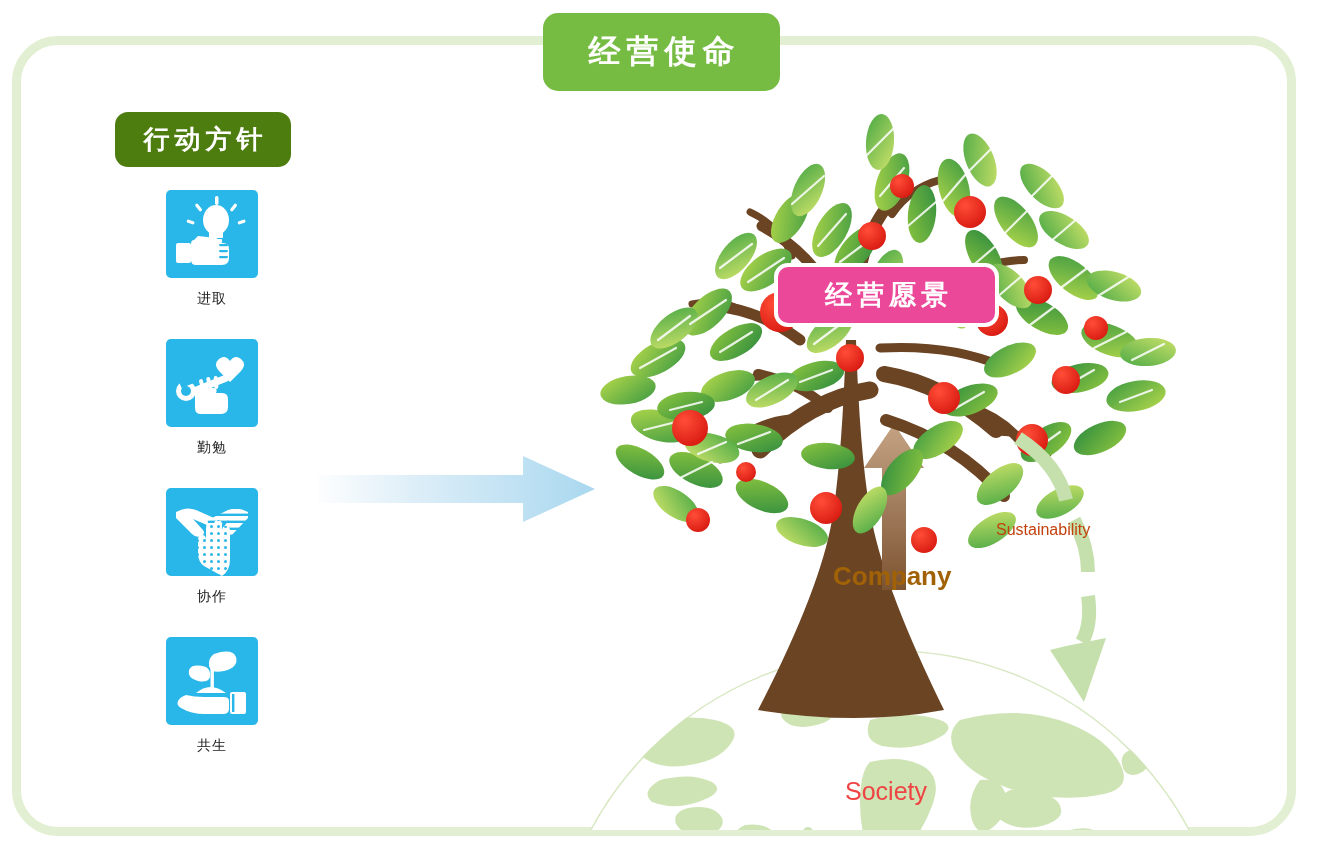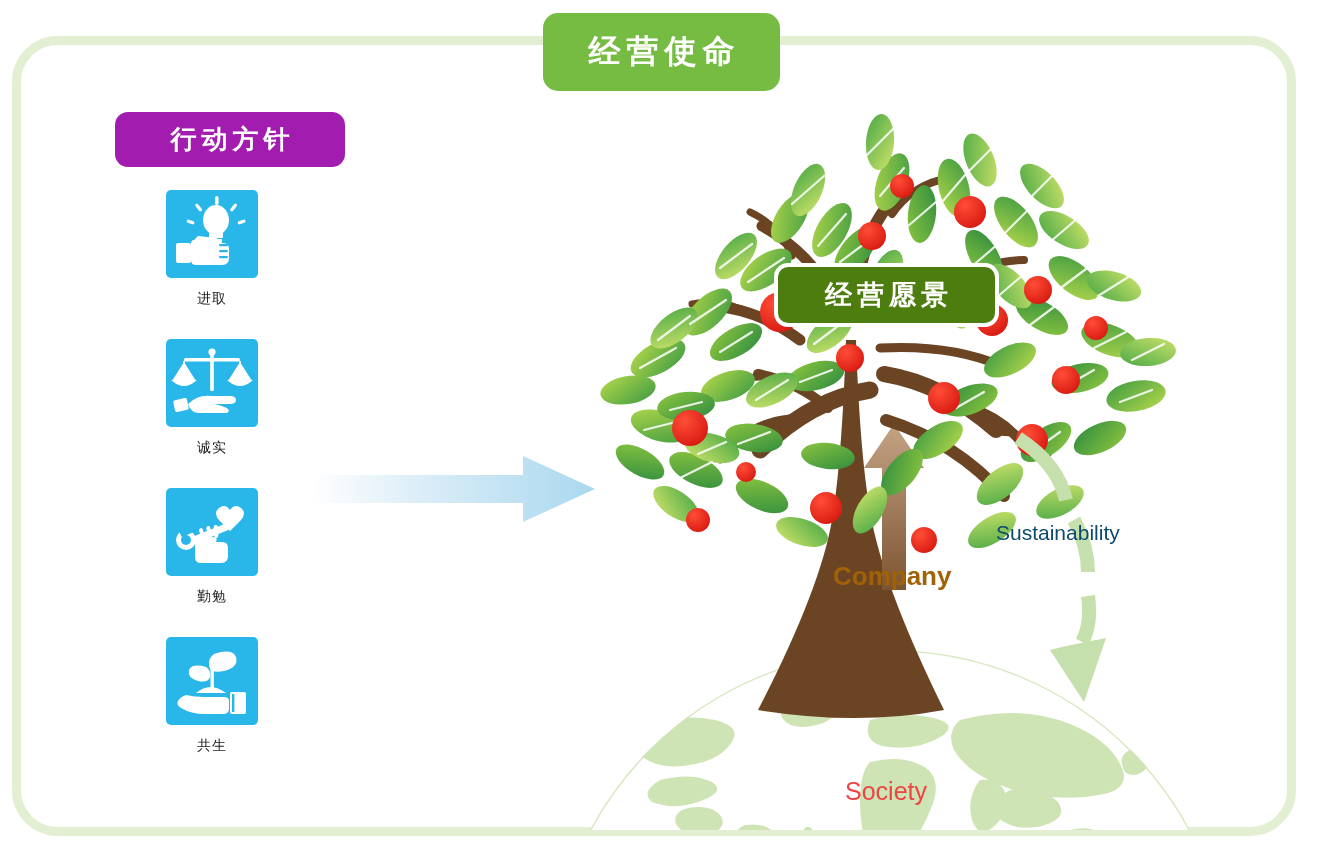--- a/index.html
+++ b/index.html
@@ -48,23 +48,23 @@
     letter-spacing: 6px;
     text-indent: 6px;
     white-space: nowrap;
   }
 
   
   #guideline-badge {
     position: absolute;
     left: 115px;
     top: 112px;
-    width: 230px;
+    width: 176px;
     height: 55px;
-    background: #a21caf;
+    background: #4d7c0f;
     border-radius: 13px;
     display: flex;
     align-items: center;
     justify-content: center;
   }
   #guideline-badge .badge-text {
     color: #ffffff;
     font-size: 26px;
     font-weight: bold;
     letter-spacing: 5px;
@@ -130,21 +130,21 @@
     display: block;
   }
 
   
   #vision-badge {
     position: absolute;
     left: 774px;
     top: 263px;
     width: 225px;
     height: 64px;
-    background: #4d7c0f;
+    background: #ec4899;
     border: 4px solid #ffffff;
     border-radius: 14px;
     box-sizing: border-box;
     display: flex;
     align-items: center;
     justify-content: center;
   }
   #vision-badge .badge-text {
     color: #ffffff;
     font-size: 27px;
@@ -162,22 +162,22 @@
   #label-company {
     left: 833px;
     top: 561px;
     color: #a16207;
     font-size: 26px;
     font-weight: bold;
   }
   #label-sustainability {
     left: 996px;
     top: 521px;
-    color: #0c4a6e;
-    font-size: 21px;
+    color: #c2410c;
+    font-size: 16px;
   }
   #label-society {
     left: 845px;
     top: 777px;
     color: #ef4444;
     font-size: 25px;
   }
 </style>
 </head>
 <body>
@@ -215,45 +215,20 @@
 
           <rect x="53" y="54" width="9" height="2.2" rx="1.1" fill="#29b6e8"></rect>
           <rect x="53" y="60" width="9" height="2.2" rx="1.1" fill="#29b6e8"></rect>
           <rect x="53" y="66" width="9" height="2.2" rx="1.1" fill="#29b6e8"></rect>
         </g>
       </svg>
     </div>
     <div class="guideline-label">进取</div>
   </div>
 
-  <div class="guideline-item">
-    <div class="guideline-tile">
-      <svg viewBox="0 0 92 88">
-        <g fill="#ffffff">
-
-          <rect x="44.2" y="14" width="3.6" height="38" rx="1.2"></rect>
-          <rect x="18" y="19" width="56" height="3.4" rx="1.7"></rect>
-          <circle cx="46" cy="13" r="3.6"></circle>
-
-          <path d="M18 23 l-12 19 h24 z"></path>
-          <rect x="17" y="22" width="2" height="5"></rect>
-
-          <path d="M74 23 l-12 19 h24 z"></path>
-          <rect x="73" y="22" width="2" height="5"></rect>
-
-          <path d="M5 41 q13 12 26 0 z"></path>
-          <path d="M61 41 q13 12 26 0 z"></path>
-
-          <path d="M22 65 q10 -10 24 -8 h18 q6 0 6 4 t-6 4 h-16 q10 2 14 5 q2 2 -1 4 h-28 q-8 0 -11 -9 z"></path>
-          <rect x="8" y="60" width="14" height="12" rx="2" transform="rotate(-12 15 66)"></rect>
-        </g>
-      </svg>
-    </div>
-    <div class="guideline-label">诚实</div>
-  </div>
 
   <div class="guideline-item">
     <div class="guideline-tile">
       <svg viewBox="0 0 92 88">
         <g fill="#ffffff">
 
           <path d="M64 22 q5 -7 11 -2 q6 5 0 12 l-11 11 l-11 -11 q-6 -7 0 -12 q6 -5 11 2 z"></path>
 
           <rect x="24" y="42" width="40" height="7" rx="3.2" transform="rotate(-22 44 45)"></rect>
 
@@ -265,20 +240,43 @@
 
           <rect x="34" y="40" width="4" height="12" rx="2" transform="rotate(-14 36 46)"></rect>
           <rect x="41" y="38" width="4" height="13" rx="2" transform="rotate(-10 43 44)"></rect>
           <rect x="48" y="37" width="4" height="13" rx="2" transform="rotate(-4 50 43)"></rect>
         </g>
       </svg>
     </div>
     <div class="guideline-label">勤勉</div>
   </div>
 
+  <div class="guideline-item">
+    <div class="guideline-tile">
+      <svg viewBox="0 0 92 88">
+        <defs>
+          <pattern id="dots-pat" width="7" height="7" patternUnits="userSpaceOnUse">
+            <rect width="7" height="7" fill="#ffffff"></rect>
+            <circle cx="3.5" cy="3.5" r="1.5" fill="#29b6e8"></circle>
+          </pattern>
+          <pattern id="stripe-pat" width="7" height="7" patternUnits="userSpaceOnUse">
+            <rect width="7" height="7" fill="#ffffff"></rect>
+            <rect y="4.6" width="7" height="2.4" fill="#29b6e8"></rect>
+          </pattern>
+        </defs>
+
+        <path d="M10 24 q10 -6 20 -2 l18 8 q4 2 1 6 q-3 3 -8 1 l-14 -6 l10 11 q3 4 -2 6 q-5 2 -9 -2 l-16 -16 z" fill="#ffffff"></path>
+
+        <path d="M82 24 q-10 -6 -20 -2 l-18 9 q-4 2 -1 6 q3 3 8 1 l12 -6 l-10 13 q-3 4 2 6 q5 2 9 -2 l18 -19 z" fill="url(#stripe-pat)"></path>
+
+        <path d="M38 78 q-6 -4 -6 -14 v-12 q0 -5 4 -5 t4 5 v8 v-20 q0 -5 4 -5 t4 5 v19 v-22 q0 -5 4 -5 t4 5 v22 v-16 q0 -5 4 -5 t4 5 v28 q0 12 -8 17 z" fill="url(#dots-pat)"></path>
+      </svg>
+    </div>
+    <div class="guideline-label">协作</div>
+  </div>
 
   <div class="guideline-item">
     <div class="guideline-tile">
       <svg viewBox="0 0 92 88">
         <g fill="#ffffff">
 
           <path d="M48 17 q18 -6 22 3 q3 10 -12 14 q-13 3 -15 -5 q-1 -8 5 -12 z"></path>
 
           <path d="M40 30 q-14 -4 -17 3 q-2 8 9 11 q10 2 12 -4 q1 -7 -4 -10 z"></path>
 

